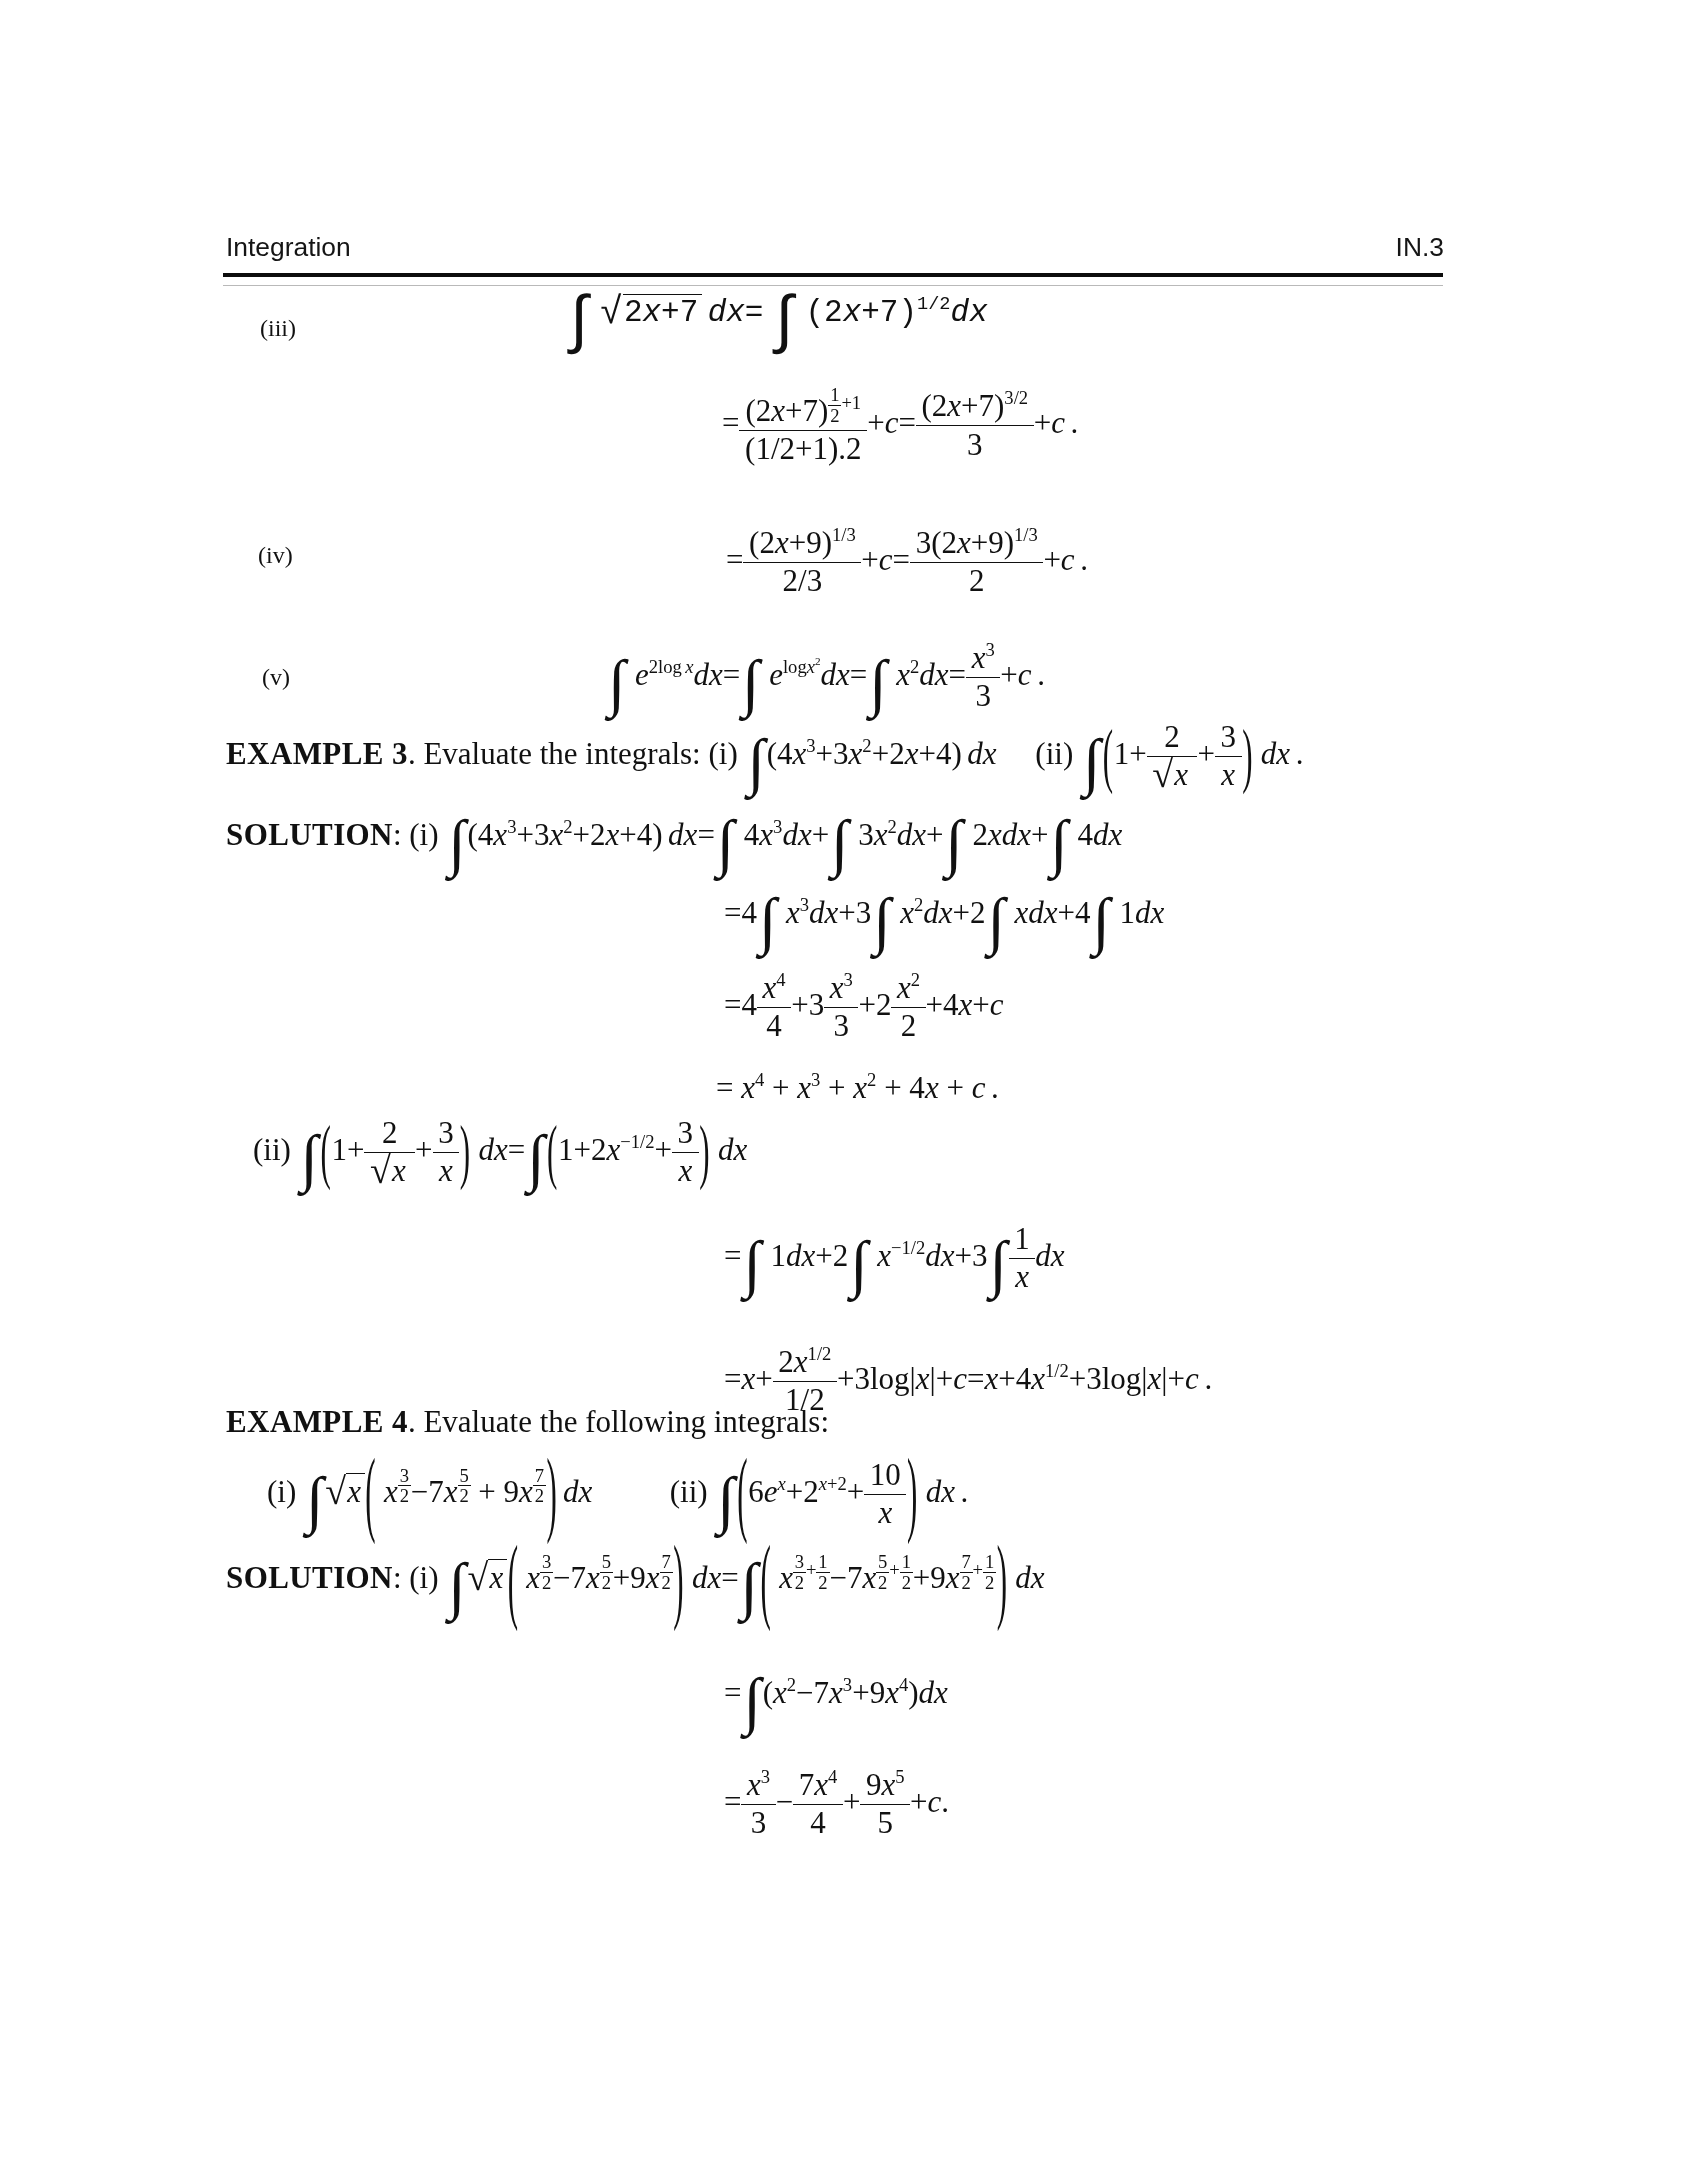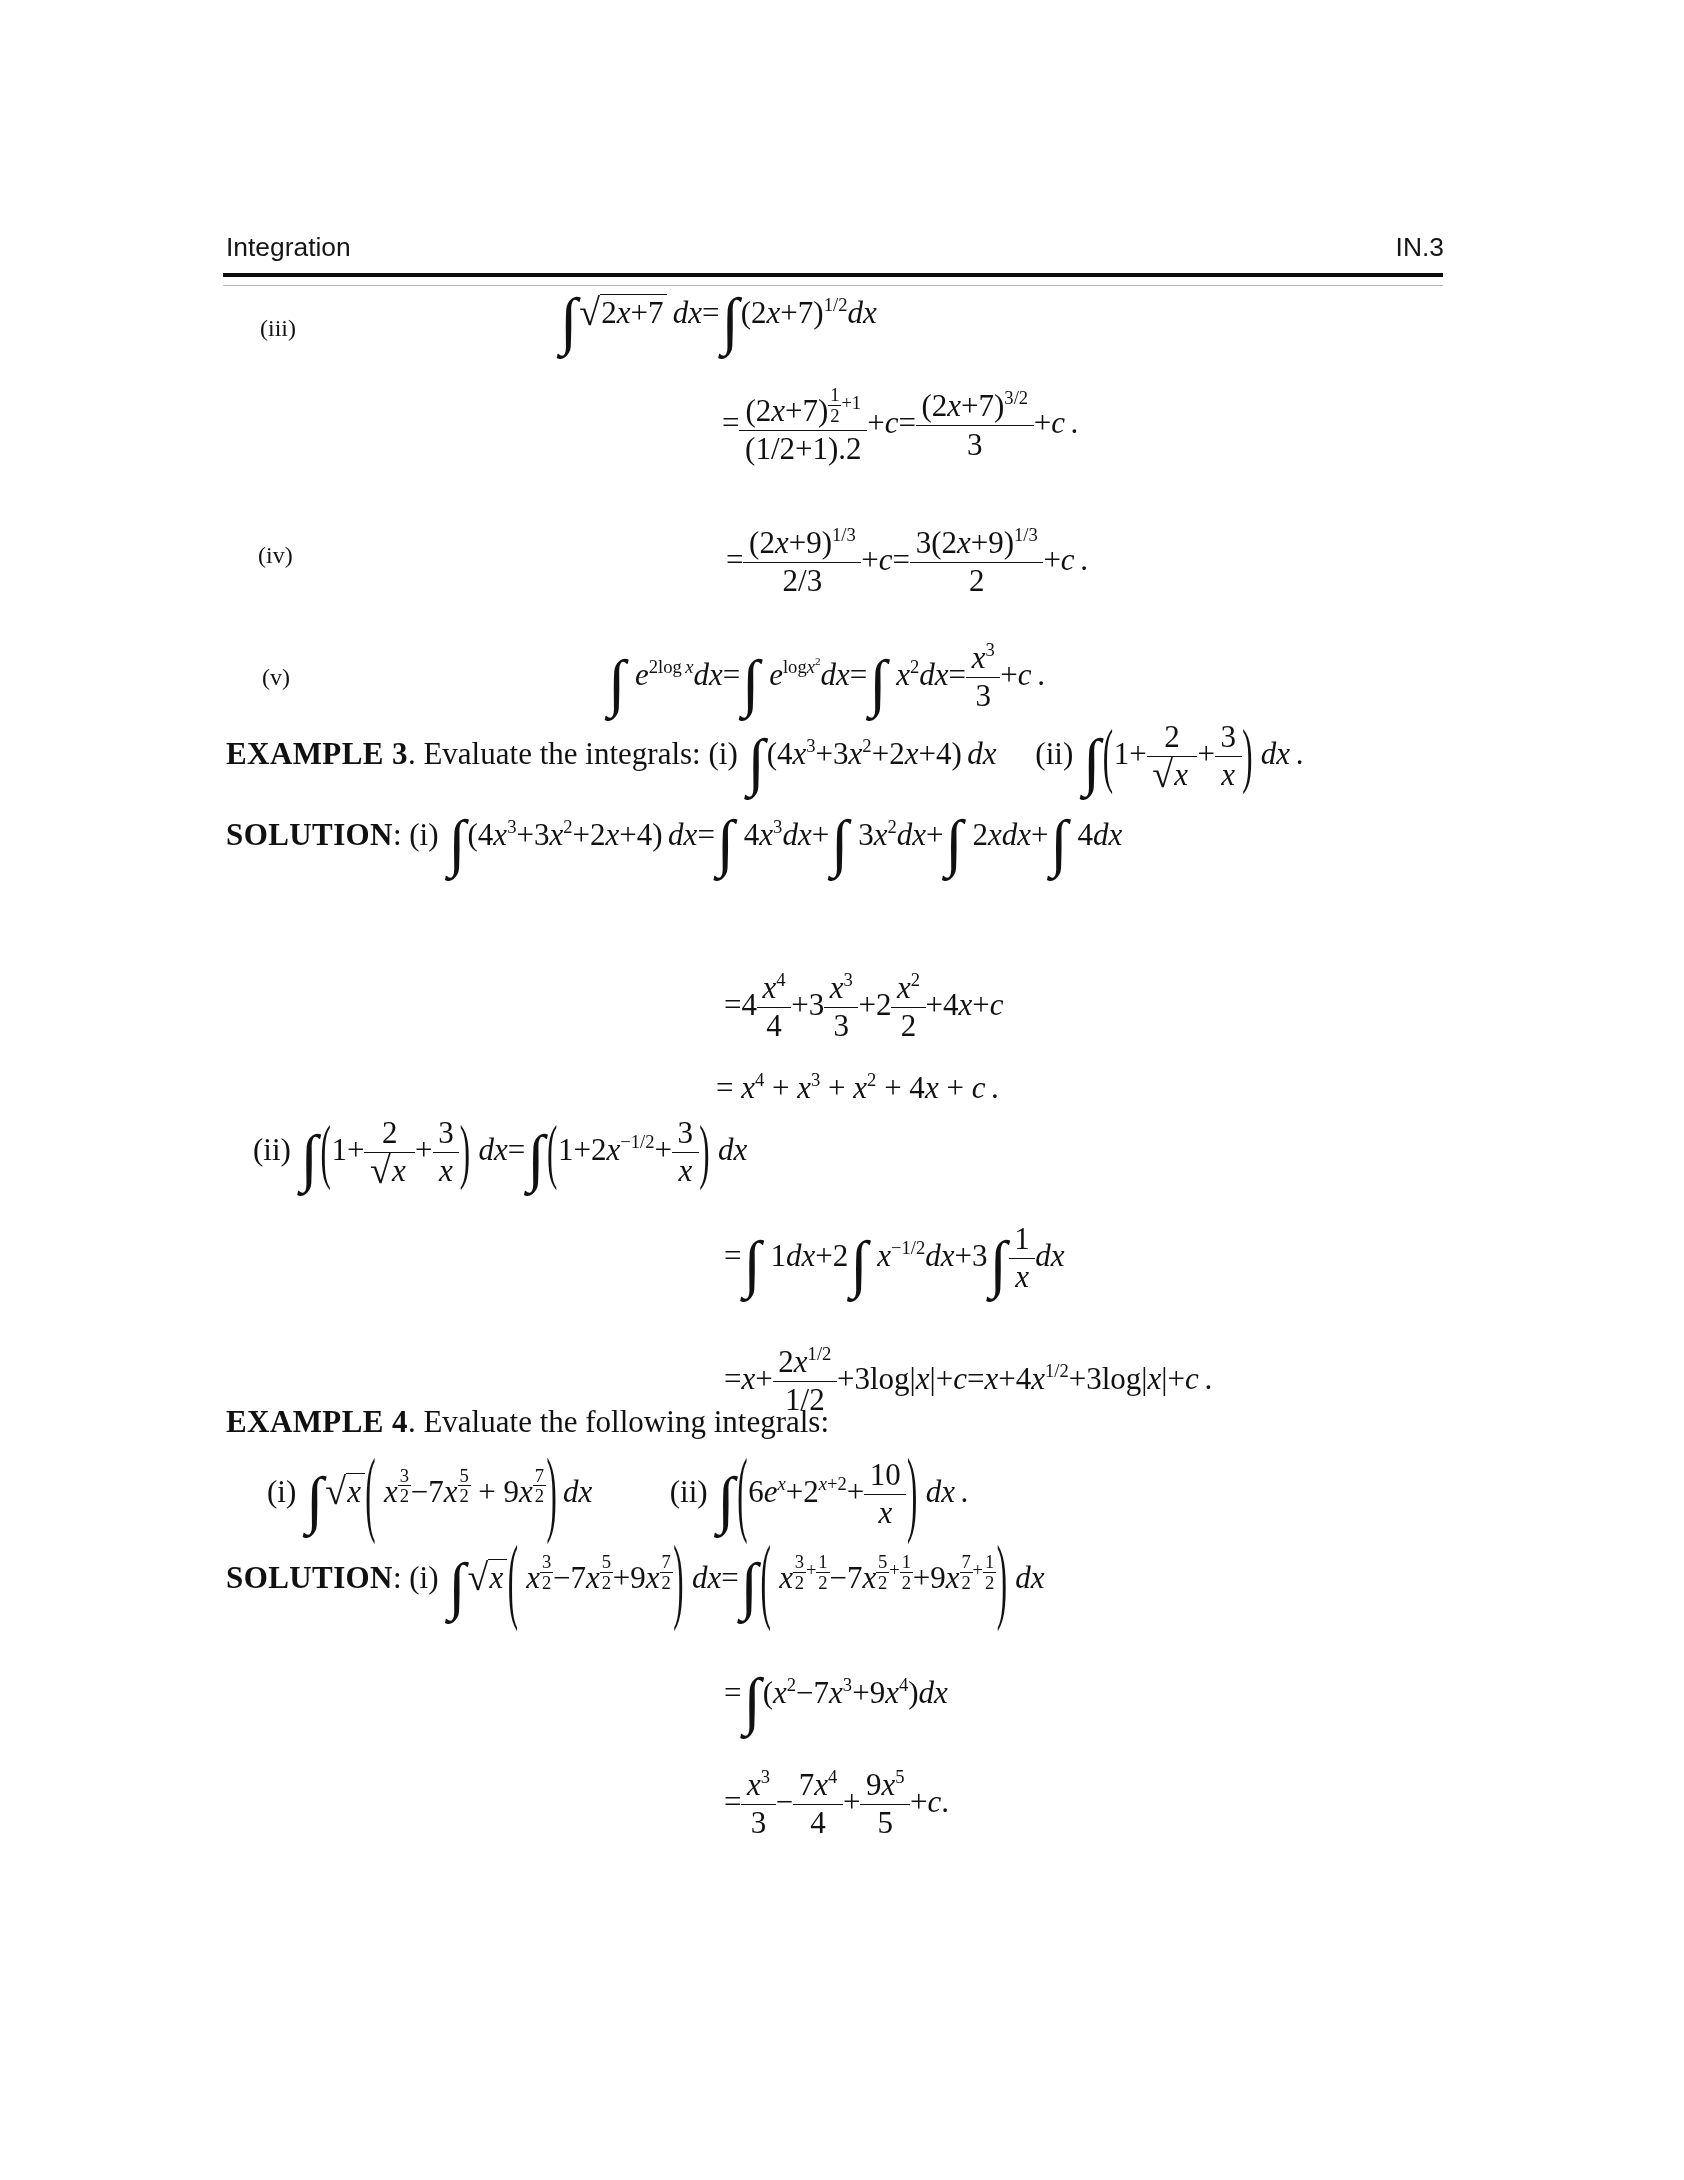--- a/index.html
+++ b/index.html
@@ -58,32 +58,33 @@
 </head>
 <body>
 
 <div class="page">
 
   <div class="hdr-title">Integration</div>
   <div class="hdr-page">IN.3</div>
   <div class="hdr-rule"></div>
 
   <div class="item-label" style="left:260px;top:315px;">(iii)</div>
-  <div class="math" style="left:558px;top:296px;"><span class="int">∫</span><span class="sq"><span class="rad">√</span><span class="sqa">2<i>x</i>+7</span></span><span class="thin"></span><i>d</i><i>x</i>=<span class="int">∫</span>(2<i>x</i>+7)<sup class="su">1/2</sup><i>d</i><i>x</i></div>
+  <div class="math" style="left:558px;top:296px;font-family:Liberation Mono, monospace;"><span class="int">∫</span><span class="sq"><span class="rad">√</span><span class="sqa">2<i>x</i>+7</span></span><span class="thin"></span><i>d</i><i>x</i>=<span class="int">∫</span>(2<i>x</i>+7)<sup class="su">1/2</sup><i>d</i><i>x</i></div>
   <div class="math" style="left:722px;top:385px;">=<span class="fr"><span class="nu">(2<i>x</i>+7)<sup class="su"><span class="fr"><span class="nu">1</span><span class="de">2</span></span>+1</sup></span><span class="de">(1/2+1).2</span></span>+<i>c</i>=<span class="fr"><span class="nu">(2<i>x</i>+7)<sup class="su">3/2</sup></span><span class="de">3</span></span>+<i>c</i><span class="thin"></span>.</div>
 
   <div class="item-label" style="left:258px;top:542px;">(iv)</div>
   <div class="math" style="left:726px;top:526px;">=<span class="fr"><span class="nu">(2<i>x</i>+9)<sup class="su">1/3</sup></span><span class="de">2/3</span></span>+<i>c</i>=<span class="fr"><span class="nu">3(2<i>x</i>+9)<sup class="su">1/3</sup></span><span class="de">2</span></span>+<i>c</i><span class="thin"></span>.</div>
 
   <div class="item-label" style="left:262px;top:664px;">(v)</div>
   <div class="math" style="left:606px;top:641px;"><span class="int">∫</span> <i>e</i><sup class="su">2<span class="rm"><i>l</i><i>o</i><i>g</i></span><span class="thin"></span><i>x</i></sup><i>d</i><i>x</i>=<span class="int">∫</span> <i>e</i><sup class="su"><span class="rm"><i>l</i><i>o</i><i>g</i></span><i>x</i><sup class="su">2</sup></sup><i>d</i><i>x</i>=<span class="int">∫</span> <i>x</i><sup class="su">2</sup><i>d</i><i>x</i>=<span class="fr"><span class="nu"><i>x</i><sup class="su">3</sup></span><span class="de">3</span></span>+<i>c</i><span class="thin"></span>.</div>
 
   <div class="math" style="left:226px;top:720px;"><span class="bd"><i>E</i><i>X</i><i>A</i><i>M</i><i>P</i><i>L</i><i>E</i> 3</span><span class="rm">. <i>E</i><i>v</i><i>a</i><i>l</i><i>u</i><i>a</i><i>t</i><i>e</i> <i>t</i><i>h</i><i>e</i> <i>i</i><i>n</i><i>t</i><i>e</i><i>g</i><i>r</i><i>a</i><i>l</i><i>s</i>: (<i>i</i>) </span><span class="int">∫</span>(4<i>x</i><sup class="su">3</sup>+3<i>x</i><sup class="su">2</sup>+2<i>x</i>+4)<span class="thin"></span><i>d</i><i>x</i><span class="wide"></span><span class="rm">(<i>i</i><i>i</i>) </span><span class="int">∫</span><span class="bp">(</span>1+<span class="fr"><span class="nu">2</span><span class="de"><span class="sq"><span class="rad">√</span><span class="sqa"><i>x</i></span></span></span></span>+<span class="fr"><span class="nu">3</span><span class="de"><i>x</i></span></span><span class="bp">)</span> <i>d</i><i>x</i><span class="thin"></span>.</div>
 
   <div class="math" style="left:226px;top:818px;"><span class="bd"><i>S</i><i>O</i><i>L</i><i>U</i><i>T</i><i>I</i><i>O</i><i>N</i></span><span class="rm">: (<i>i</i>) </span><span class="int">∫</span>(4<i>x</i><sup class="su">3</sup>+3<i>x</i><sup class="su">2</sup>+2<i>x</i>+4)<span class="thin"></span><i>d</i><i>x</i>=<span class="int">∫</span> 4<i>x</i><sup class="su">3</sup><i>d</i><i>x</i>+<span class="int">∫</span> 3<i>x</i><sup class="su">2</sup><i>d</i><i>x</i>+<span class="int">∫</span> 2<i>x</i><i>d</i><i>x</i>+<span class="int">∫</span> 4<i>d</i><i>x</i></div>
+  <div class="math" style="left:724px;top:896px;">=4<span class="int">∫</span> <i>x</i><sup class="su">3</sup><i>d</i><i>x</i>+3<span class="int">∫</span> <i>x</i><sup class="su">2</sup><i>d</i><i>x</i>+2<span class="int">∫</span> <i>x</i><i>d</i><i>x</i>+4<span class="int">∫</span> 1<i>d</i><i>x</i></div>
   <div class="math" style="left:724px;top:971px;">=4<span class="fr"><span class="nu"><i>x</i><sup class="su">4</sup></span><span class="de">4</span></span>+3<span class="fr"><span class="nu"><i>x</i><sup class="su">3</sup></span><span class="de">3</span></span>+2<span class="fr"><span class="nu"><i>x</i><sup class="su">2</sup></span><span class="de">2</span></span>+4<i>x</i>+<i>c</i></div>
   <div class="math" style="left:716px;top:1071px;">= <i>x</i><sup class="su">4</sup> + <i>x</i><sup class="su">3</sup> + <i>x</i><sup class="su">2</sup> + 4<i>x</i> + <i>c</i><span class="thin"></span>.</div>
 
   <div class="math" style="left:253px;top:1116px;"><span class="rm">(<i>i</i><i>i</i>) </span><span class="int">∫</span><span class="bp">(</span>1+<span class="fr"><span class="nu">2</span><span class="de"><span class="sq"><span class="rad">√</span><span class="sqa"><i>x</i></span></span></span></span>+<span class="fr"><span class="nu">3</span><span class="de"><i>x</i></span></span><span class="bp">)</span> <i>d</i><i>x</i>=<span class="int">∫</span><span class="bp">(</span>1+2<i>x</i><sup class="su">−1/2</sup>+<span class="fr"><span class="nu">3</span><span class="de"><i>x</i></span></span><span class="bp">)</span> <i>d</i><i>x</i></div>
   <div class="math" style="left:724px;top:1222px;">=<span class="int">∫</span> 1<i>d</i><i>x</i>+2<span class="int">∫</span> <i>x</i><sup class="su">−1/2</sup><i>d</i><i>x</i>+3<span class="int">∫</span><span class="fr"><span class="nu">1</span><span class="de"><i>x</i></span></span><i>d</i><i>x</i></div>
   <div class="math" style="left:724px;top:1345px;">=<i>x</i>+<span class="fr"><span class="nu">2<i>x</i><sup class="su">1/2</sup></span><span class="de">1/2</span></span>+3<span class="rm"><i>l</i><i>o</i><i>g</i></span>|<i>x</i>|+<i>c</i>=<i>x</i>+4<i>x</i><sup class="su">1/2</sup>+3<span class="rm"><i>l</i><i>o</i><i>g</i></span>|<i>x</i>|+<i>c</i><span class="thin"></span>.</div>
 
   <div class="math" style="left:226px;top:1405px;"><span class="bd"><i>E</i><i>X</i><i>A</i><i>M</i><i>P</i><i>L</i><i>E</i> 4</span><span class="rm">. <i>E</i><i>v</i><i>a</i><i>l</i><i>u</i><i>a</i><i>t</i><i>e</i> <i>t</i><i>h</i><i>e</i> <i>f</i><i>o</i><i>l</i><i>l</i><i>o</i><i>w</i><i>i</i><i>n</i><i>g</i> <i>i</i><i>n</i><i>t</i><i>e</i><i>g</i><i>r</i><i>a</i><i>l</i><i>s</i>:</span></div>
   <div class="math" style="left:267px;top:1458px;"><span class="rm">(<i>i</i>) </span><span class="int">∫</span><span class="sq"><span class="rad">√</span><span class="sqa"><i>x</i></span></span><span class="bp2">(</span> <i>x</i><sup class="su"><span class="fr"><span class="nu">3</span><span class="de">2</span></span></sup>−7<i>x</i><sup class="su"><span class="fr"><span class="nu">5</span><span class="de">2</span></span></sup> + 9<i>x</i><sup class="su"><span class="fr"><span class="nu">7</span><span class="de">2</span></span></sup><span class="bp2">)</span><span class="thin"></span><i>d</i><i>x</i><span class="wide"></span><span class="wide"></span><span class="rm">(<i>i</i><i>i</i>) </span><span class="int">∫</span><span class="bp2">(</span>6<i>e</i><sup class="su"><i>x</i></sup>+2<sup class="su"><i>x</i>+2</sup>+<span class="fr"><span class="nu">10</span><span class="de"><i>x</i></span></span><span class="bp2">)</span> <i>d</i><i>x</i><span class="thin"></span>.</div>
 

